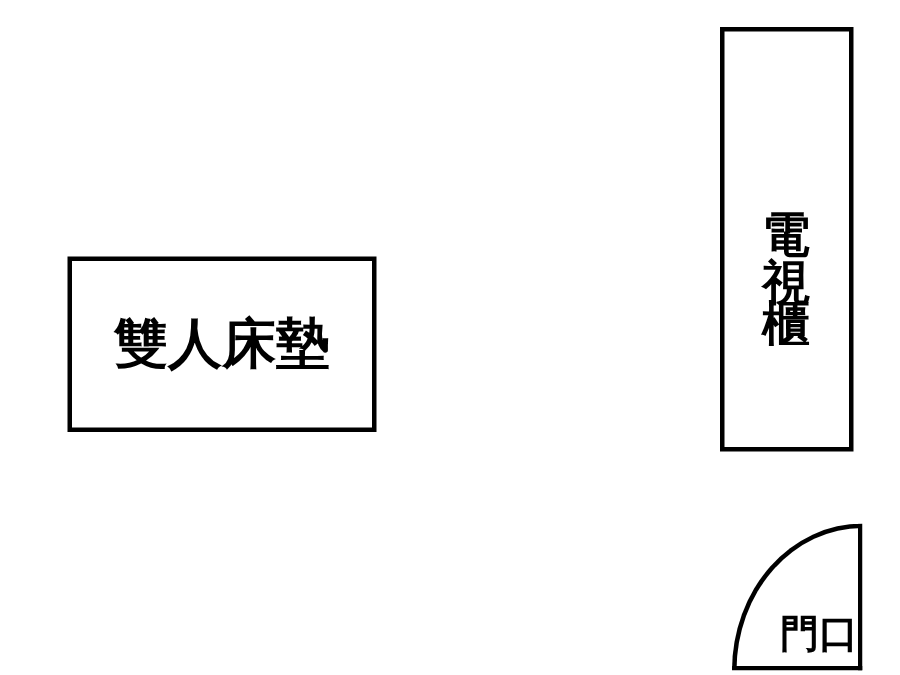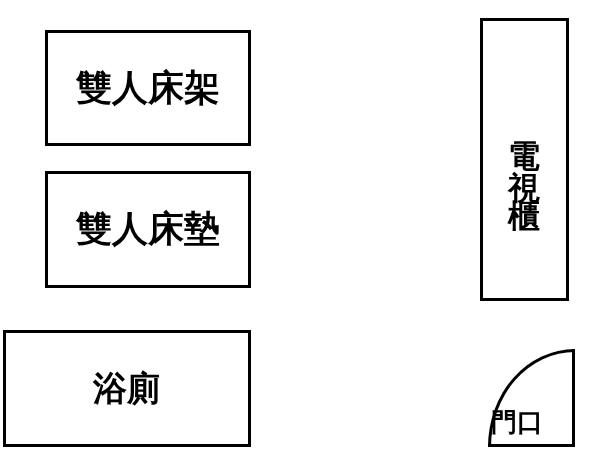--- a/index.html
+++ b/index.html
@@ -47,41 +47,35 @@
     letter-spacing: 0.9em;
     white-space: normal;
   }
   .doorway {
     left: 488px;
     top: 349px;
     width: 87px;
     height: 98px;
     border-top-left-radius: 100% 100%;
     align-items: flex-end;
-    justify-content: flex-start;
+    justify-content: flex-end;
     padding-bottom: 4px;
   }
   .doorway .room-label { font-size: 26px; }
 </style>
 </head>
 <body>
 
 <div class="canvas">
 
-  <div class="room bed-frame">
-    <span class="room-label">雙人床架</span>
-  </div>
 
   <div class="room bed-mattress">
     <span class="room-label">雙人床墊</span>
   </div>
 
-  <div class="room bathroom">
-    <span class="room-label">浴廁</span>
-  </div>
 
   <div class="room tv-cabinet">
     <span class="room-label">電視櫃</span>
   </div>
 
   <div class="room doorway">
     <span class="room-label">門口</span>
   </div>
 
 </div>

